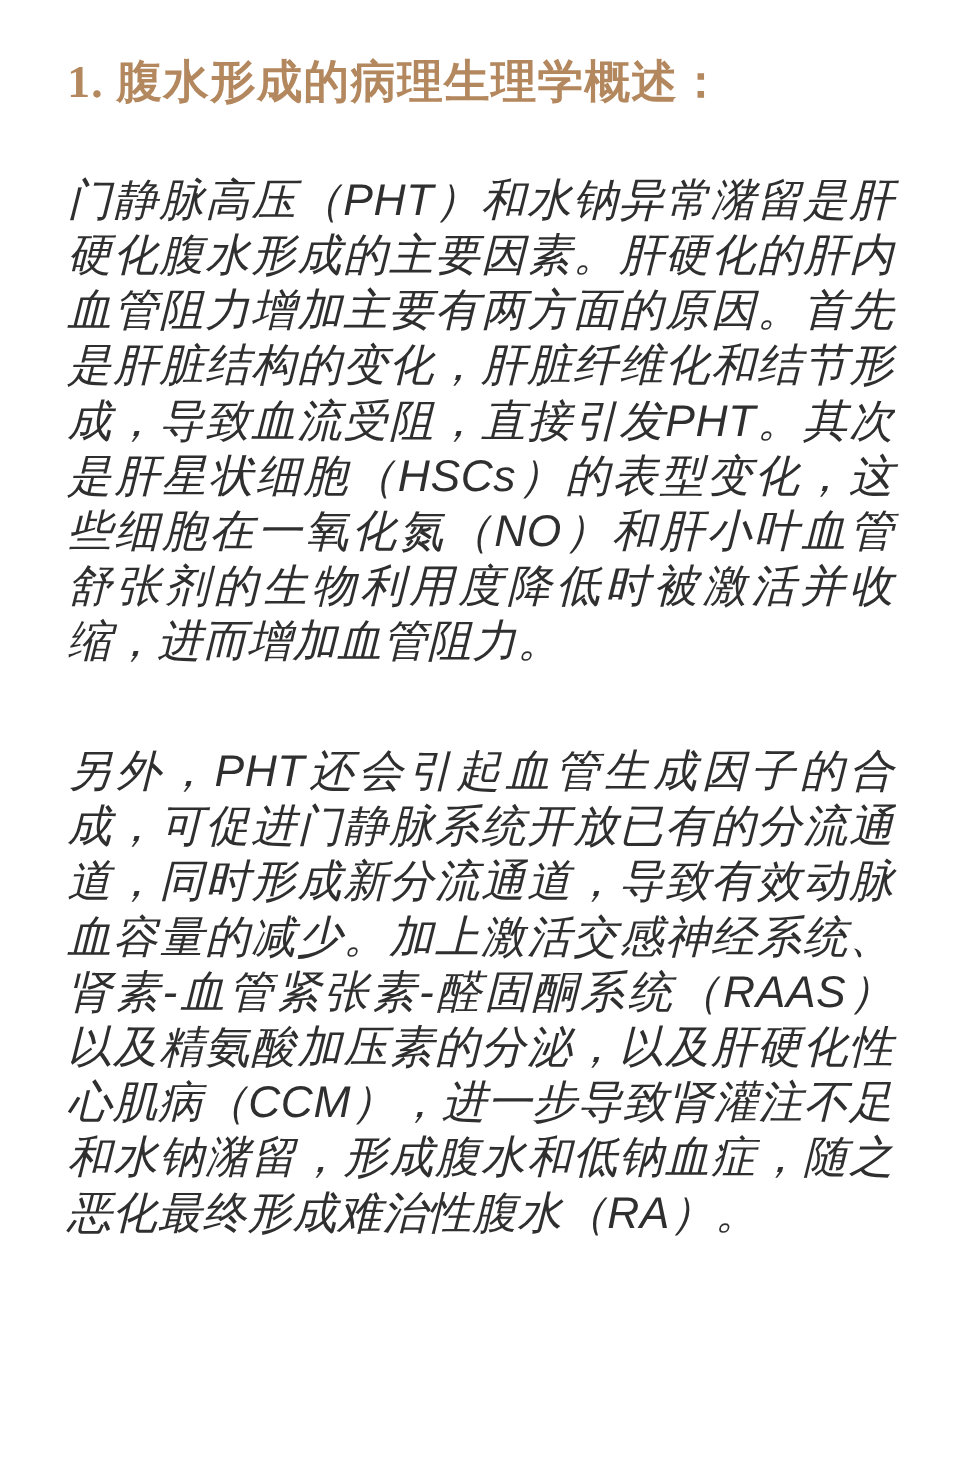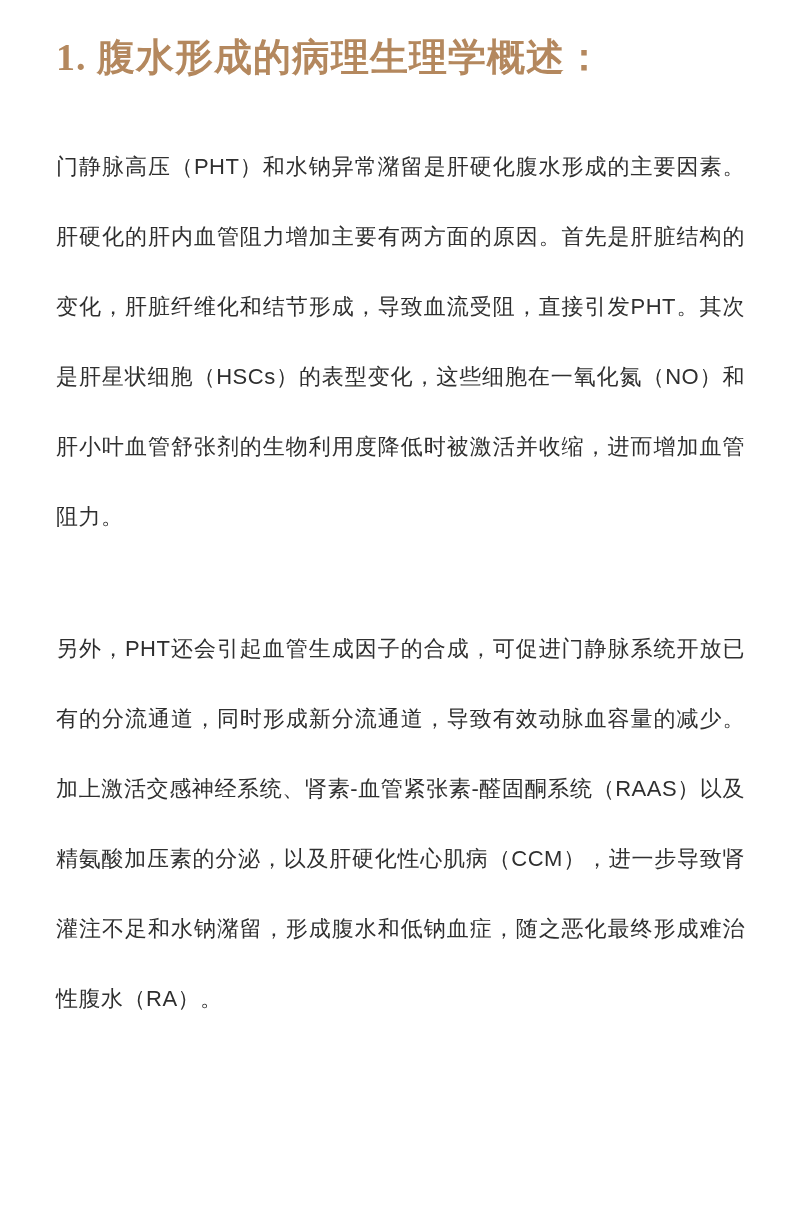--- a/index.html
+++ b/index.html
@@ -7,42 +7,43 @@
     padding: 0;
     background: #ffffff;
   }
   .page {
     position: relative;
     width: 800px;
     height: 1215px;
     margin: 0 auto;
     background: #ffffff;
     box-sizing: border-box;
-    padding: 34px 55px 40px 56px;
+    padding: 46px 55px 40px 56px;
     overflow: hidden;
   }
   .section-title {
     font-family: "Liberation Serif", serif;
     font-weight: 700;
     font-size: 38px;
     line-height: 1.25;
     letter-spacing: 1px;
     margin: 0 0 50px 0;
     color: #b4885e; 
   }
   .body-text {
     font-family: "Liberation Sans", sans-serif;
     font-weight: 300;
-    font-size: 22px;
-    line-height: 70px;
+    font-size: 37px;
+    line-height: 46px;
     letter-spacing: 0.5px;
     color: #2f2f2f; 
     text-align: justify;
     text-justify: inter-ideograph;
     margin: 0 0 62px 0;
+    font-style: italic;
   }
   .body-text:last-child {
     margin-bottom: 0;
   }
 </style>
 </head>
 <body>
 
 <div class="page" style="background: rgb(255, 255, 255);">
   <h1 class="section-title" style="color: rgb(180, 136, 94);">1. 腹水形成的病理生理学概述：</h1>

